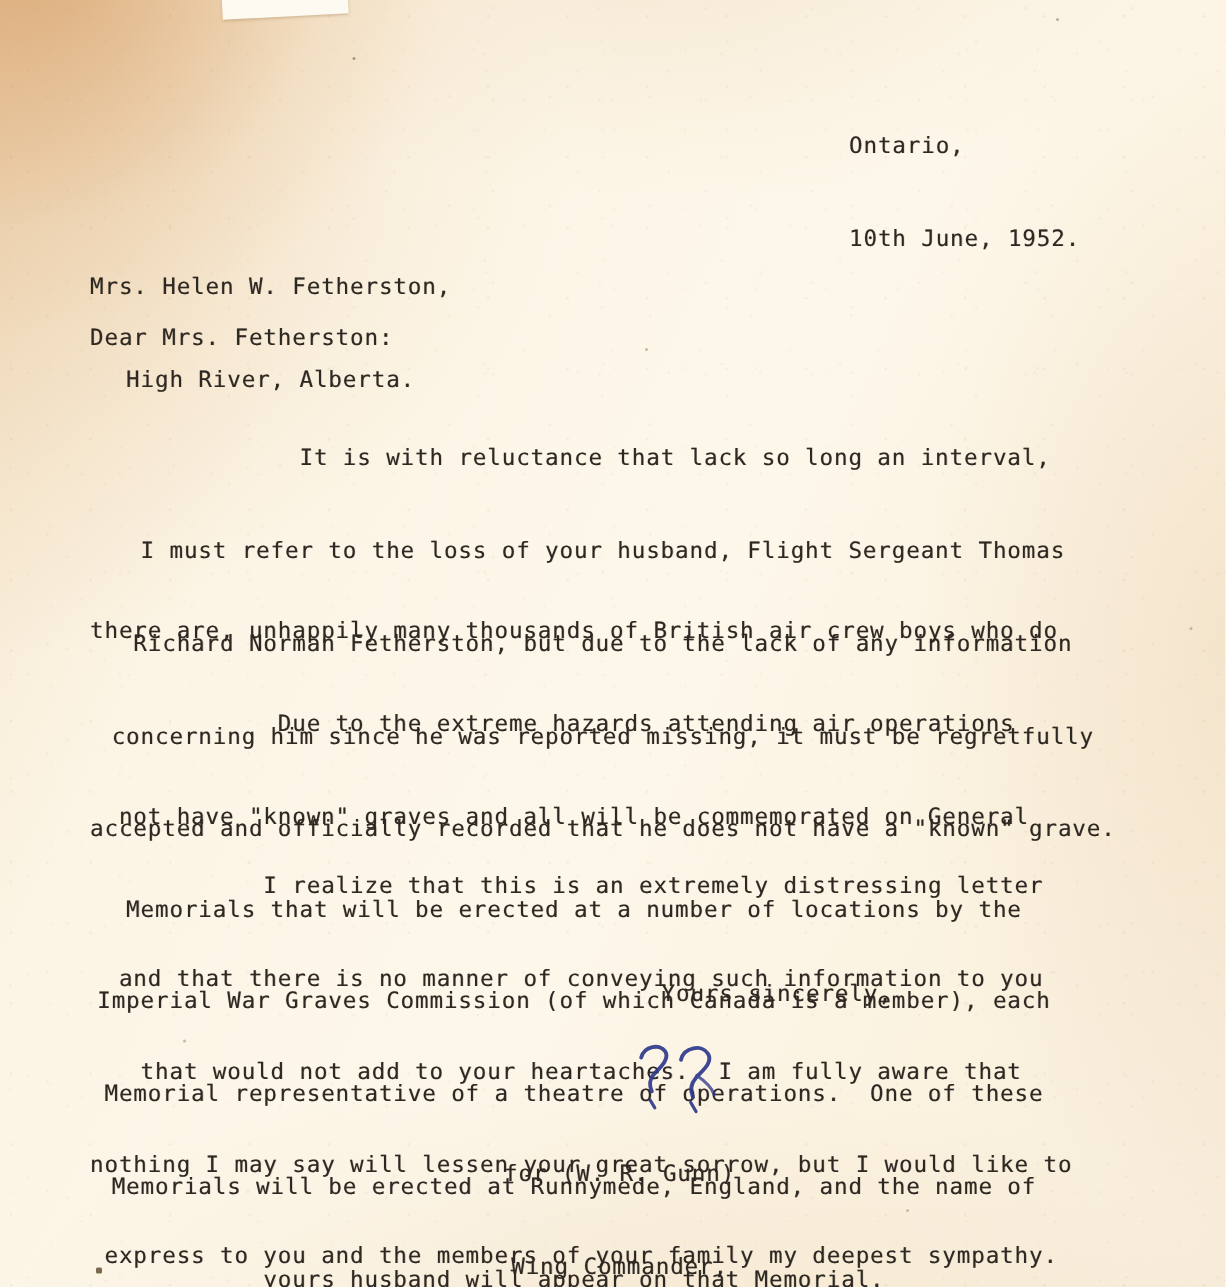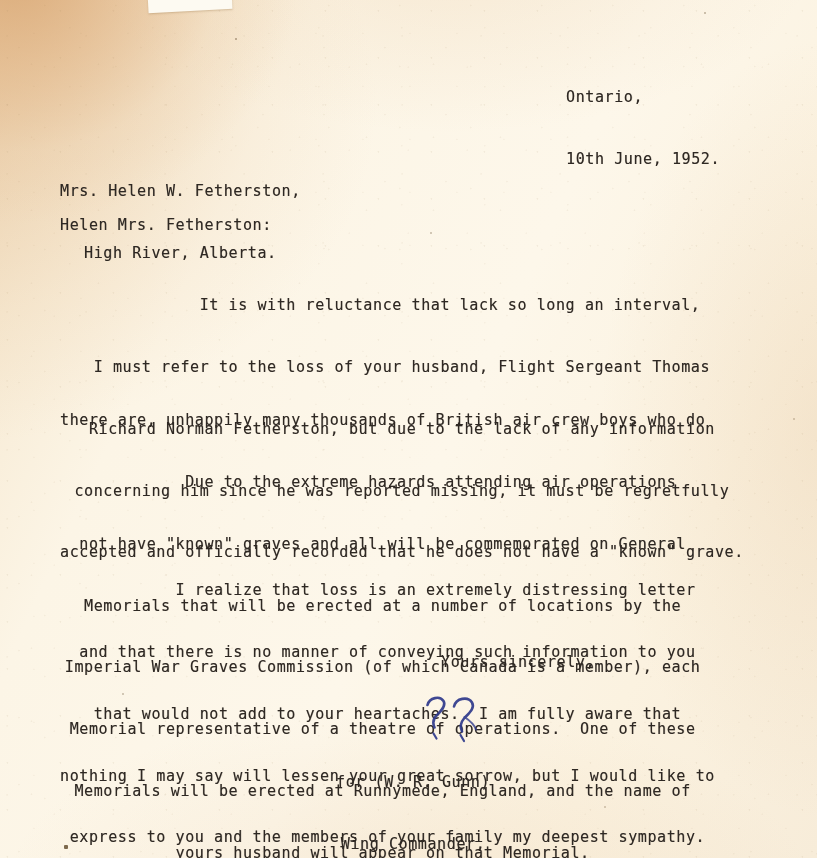--- a/index.html
+++ b/index.html
@@ -126,21 +126,21 @@
     <div class="blk" id="heading">
       <div>Ontario,</div>
       <div>10th June, 1952.</div>
     </div>
 
     <div class="blk" id="address">
       <div>Mrs. Helen W. Fetherston,</div>
       <div>High River, Alberta.</div>
     </div>
 
-    <div class="blk" id="salutation">Helen Mrs. Fetherston:</div>
+    <div class="blk" id="salutation">Dear Mrs. Fetherston:</div>
 
     <div class="blk" id="para1">
       <div>          It is with reluctance that lack so long an interval,</div>
       <div>I must refer to the loss of your husband, Flight Sergeant Thomas</div>
       <div>Richard Norman Fetherston, but due to the lack of any information</div>
       <div>concerning him since he was reported missing, it must be regretfully</div>
       <div>accepted and officially recorded that he does not have a "known" grave.</div>
     </div>
 
     <div class="blk" id="para2">
@@ -148,21 +148,21 @@
       <div>          Due to the extreme hazards attending air operations</div>
       <div>not have "known" graves and all will be commemorated on General</div>
       <div>Memorials that will be erected at a number of locations by the</div>
       <div>Imperial War Graves Commission (of which Canada is a member), each</div>
       <div>Memorial representative of a theatre of operations.  One of these</div>
       <div>Memorials will be erected at Runnymede, England, and the name of</div>
       <div>yours husband will appear on that Memorial.</div>
     </div>
 
     <div class="blk" id="para3">
-      <div>          I realize that loss is an extremely distressing letter</div>
+      <div>          I realize that this is an extremely distressing letter</div>
       <div>and that there is no manner of conveying such information to you</div>
       <div>that would not add to your heartaches.  I am fully aware that</div>
       <div>nothing I may say will lessen your great sorrow, but I would like to</div>
       <div>express to you and the members of your family my deepest sympathy.</div>
     </div>
 
     <div class="blk" id="closing">Yours sincerely,</div>
 
     <div class="blk" id="signature">
       <div>for (W. R. Gunn)</div>

